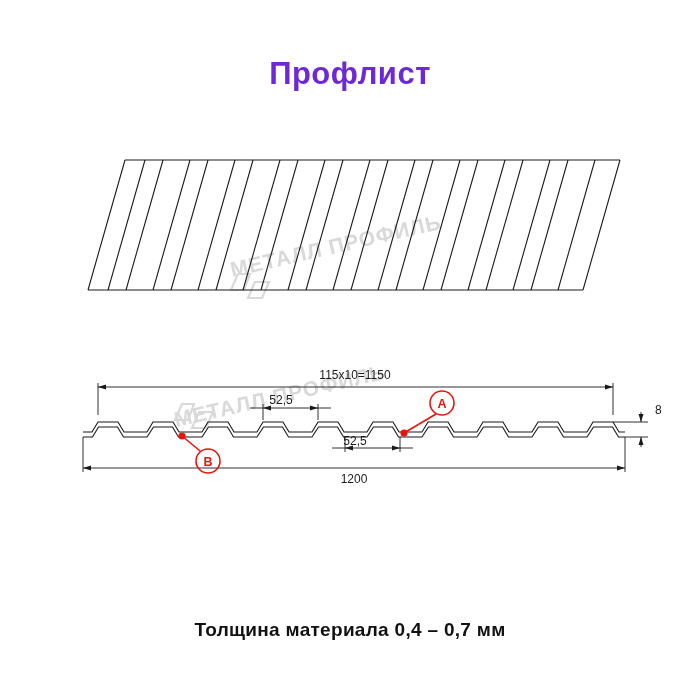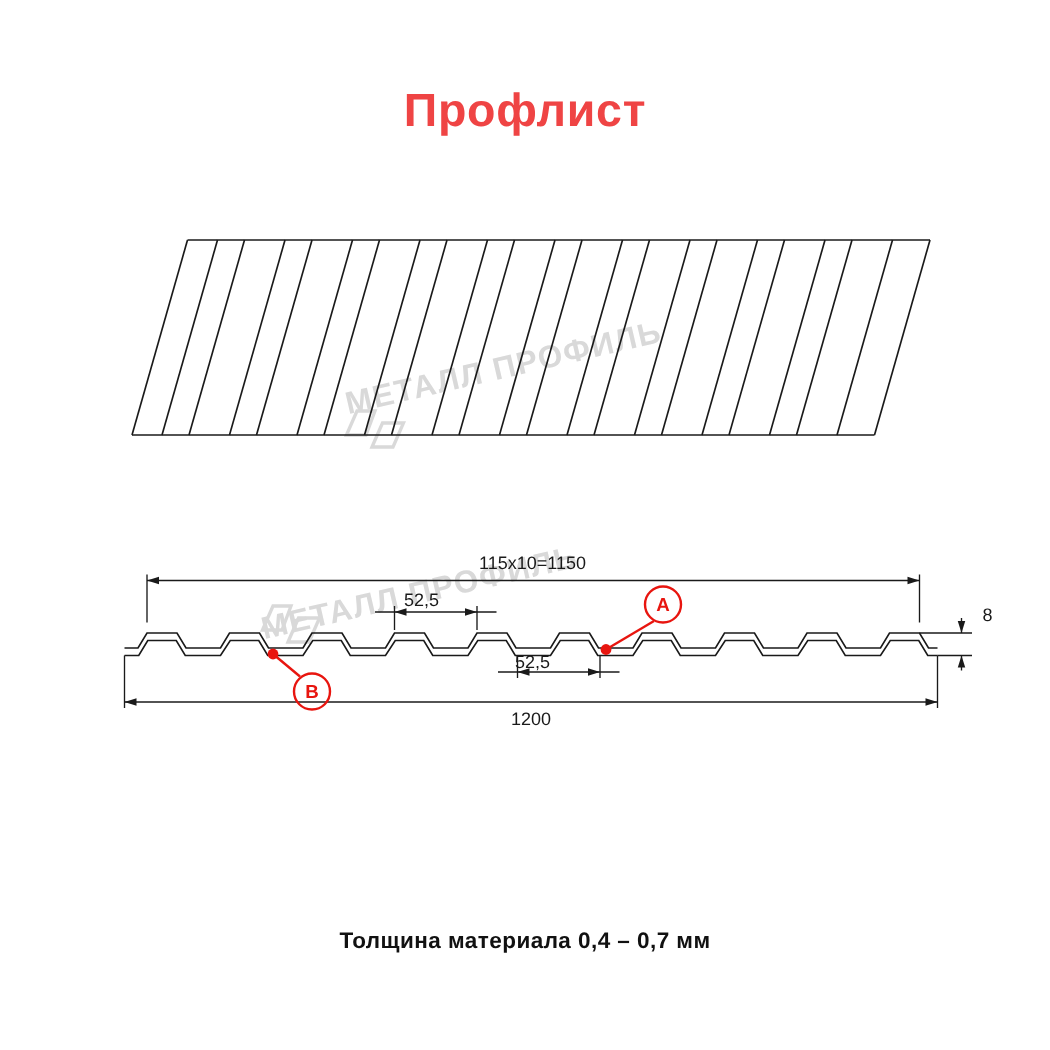--- a/index.html
+++ b/index.html
@@ -23,39 +23,39 @@
   }
   .title {
     position: absolute;
     top: 56px;
     left: 0;
     width: 700px;
     text-align: center;
     font-size: 31px;
     font-weight: bold;
     letter-spacing: 0.5px;
-    color: #ef4444;
+    color: #6d28d9;
   }
   .subtitle {
     position: absolute;
     top: 102px;
     left: 0;
     width: 700px;
     text-align: center;
     font-size: 13px;
     font-weight: bold;
     color: #111111;
   }
   .footer-note {
     position: absolute;
     top: 619px;
     left: 0;
     width: 700px;
     text-align: center;
-    font-size: 15px;
+    font-size: 19px;
     font-weight: bold;
     letter-spacing: 0.3px;
     color: #111111;
   }
   svg.figure {
     position: absolute;
     top: 0;
     left: 0;
     width: 700px;
     height: 700px;

